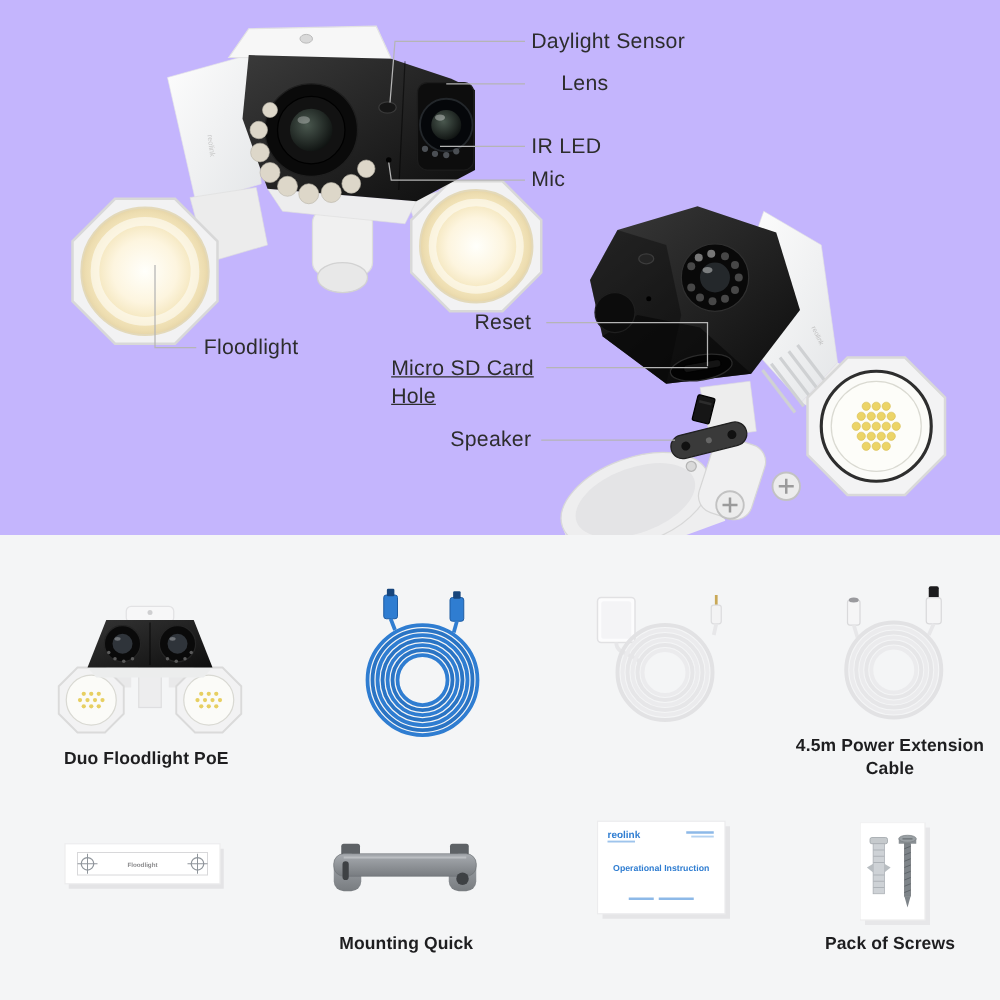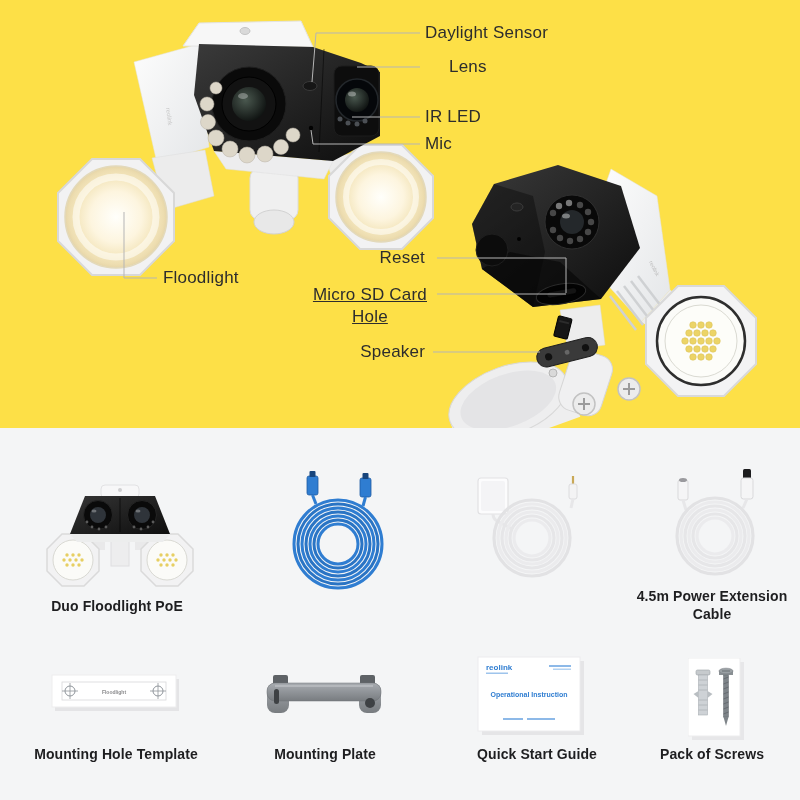--- a/index.html
+++ b/index.html
@@ -1,22 +1,22 @@
 <!DOCTYPE html>
 <html><head>
 <meta charset="utf-8">
 <style>
   html,body{margin:0;padding:0;background:#fff;}
-  .stage{position:relative;width:800px;height:800px;background:#fde047;overflow:hidden;
+  .stage{position:relative;width:800px;height:800px;background:#c4b5fd;overflow:hidden;
          font-family:"Liberation Sans", sans-serif;}
   .hero{position:absolute;left:0;top:0;width:800px;height:428px;overflow:hidden;}
   .hero svg{position:absolute;left:0;top:0;}
   .callout{position:absolute;font-size:17px;font-weight:500;color:#2d2d2d;letter-spacing:.2px;
            white-space:nowrap;line-height:20px;}
-  .callout.r{text-align:center;margin-left:25px;}
+  .callout.r{text-align:left;margin-left:25px;}
   .callout .l2{display:block;line-height:22px;text-decoration:underline;}
   .panel{position:absolute;left:0;top:428px;width:800px;height:372px;background:#f4f5f6;}
   .thumb{position:absolute;}
   .caption{position:absolute;transform:translateX(-50%);text-align:center;
            font-size:14px;font-weight:700;color:#1e1e20;line-height:1.32;letter-spacing:.1px;}
 </style>
 </head>
 <body>
 
 <div class="stage">
@@ -414,18 +414,16 @@
         <line x1="35.5" y1="41" x2="40.5" y2="39"></line>
           <line x1="35.5" y1="46" x2="40.5" y2="44"></line>
         <line x1="35.5" y1="51" x2="40.5" y2="49"></line>
           <line x1="35.5" y1="56" x2="40.5" y2="54"></line>
       </g>
       <polygon points="35.5,59 40.5,59 38,68" fill="#7e8489"></polygon>
     </svg>
 
     <div class="caption" style="left:117px;top:169px;width:150px">Duo Floodlight PoE</div>
     <div class="caption" style="left:712px;top:159px;width:165px">4.5m Power Extension Cable</div>
-    <div class="caption" style="left:116px;top:317px;width:170px">Mounting Hole Template</div>
-    <div class="caption" style="left:325px;top:317px;width:200px">Mounting Plate</div>
-    <div class="caption" style="left:537px;top:317px;width:220px">Quick Start Guide</div>
+    <div class="caption" style="left:325px;top:317px;width:200px">Mounting Quick</div>
     <div class="caption" style="left:712px;top:317px;width:180px">Pack of Screws</div>
   </div>
 </div>
 
 </body></html>

